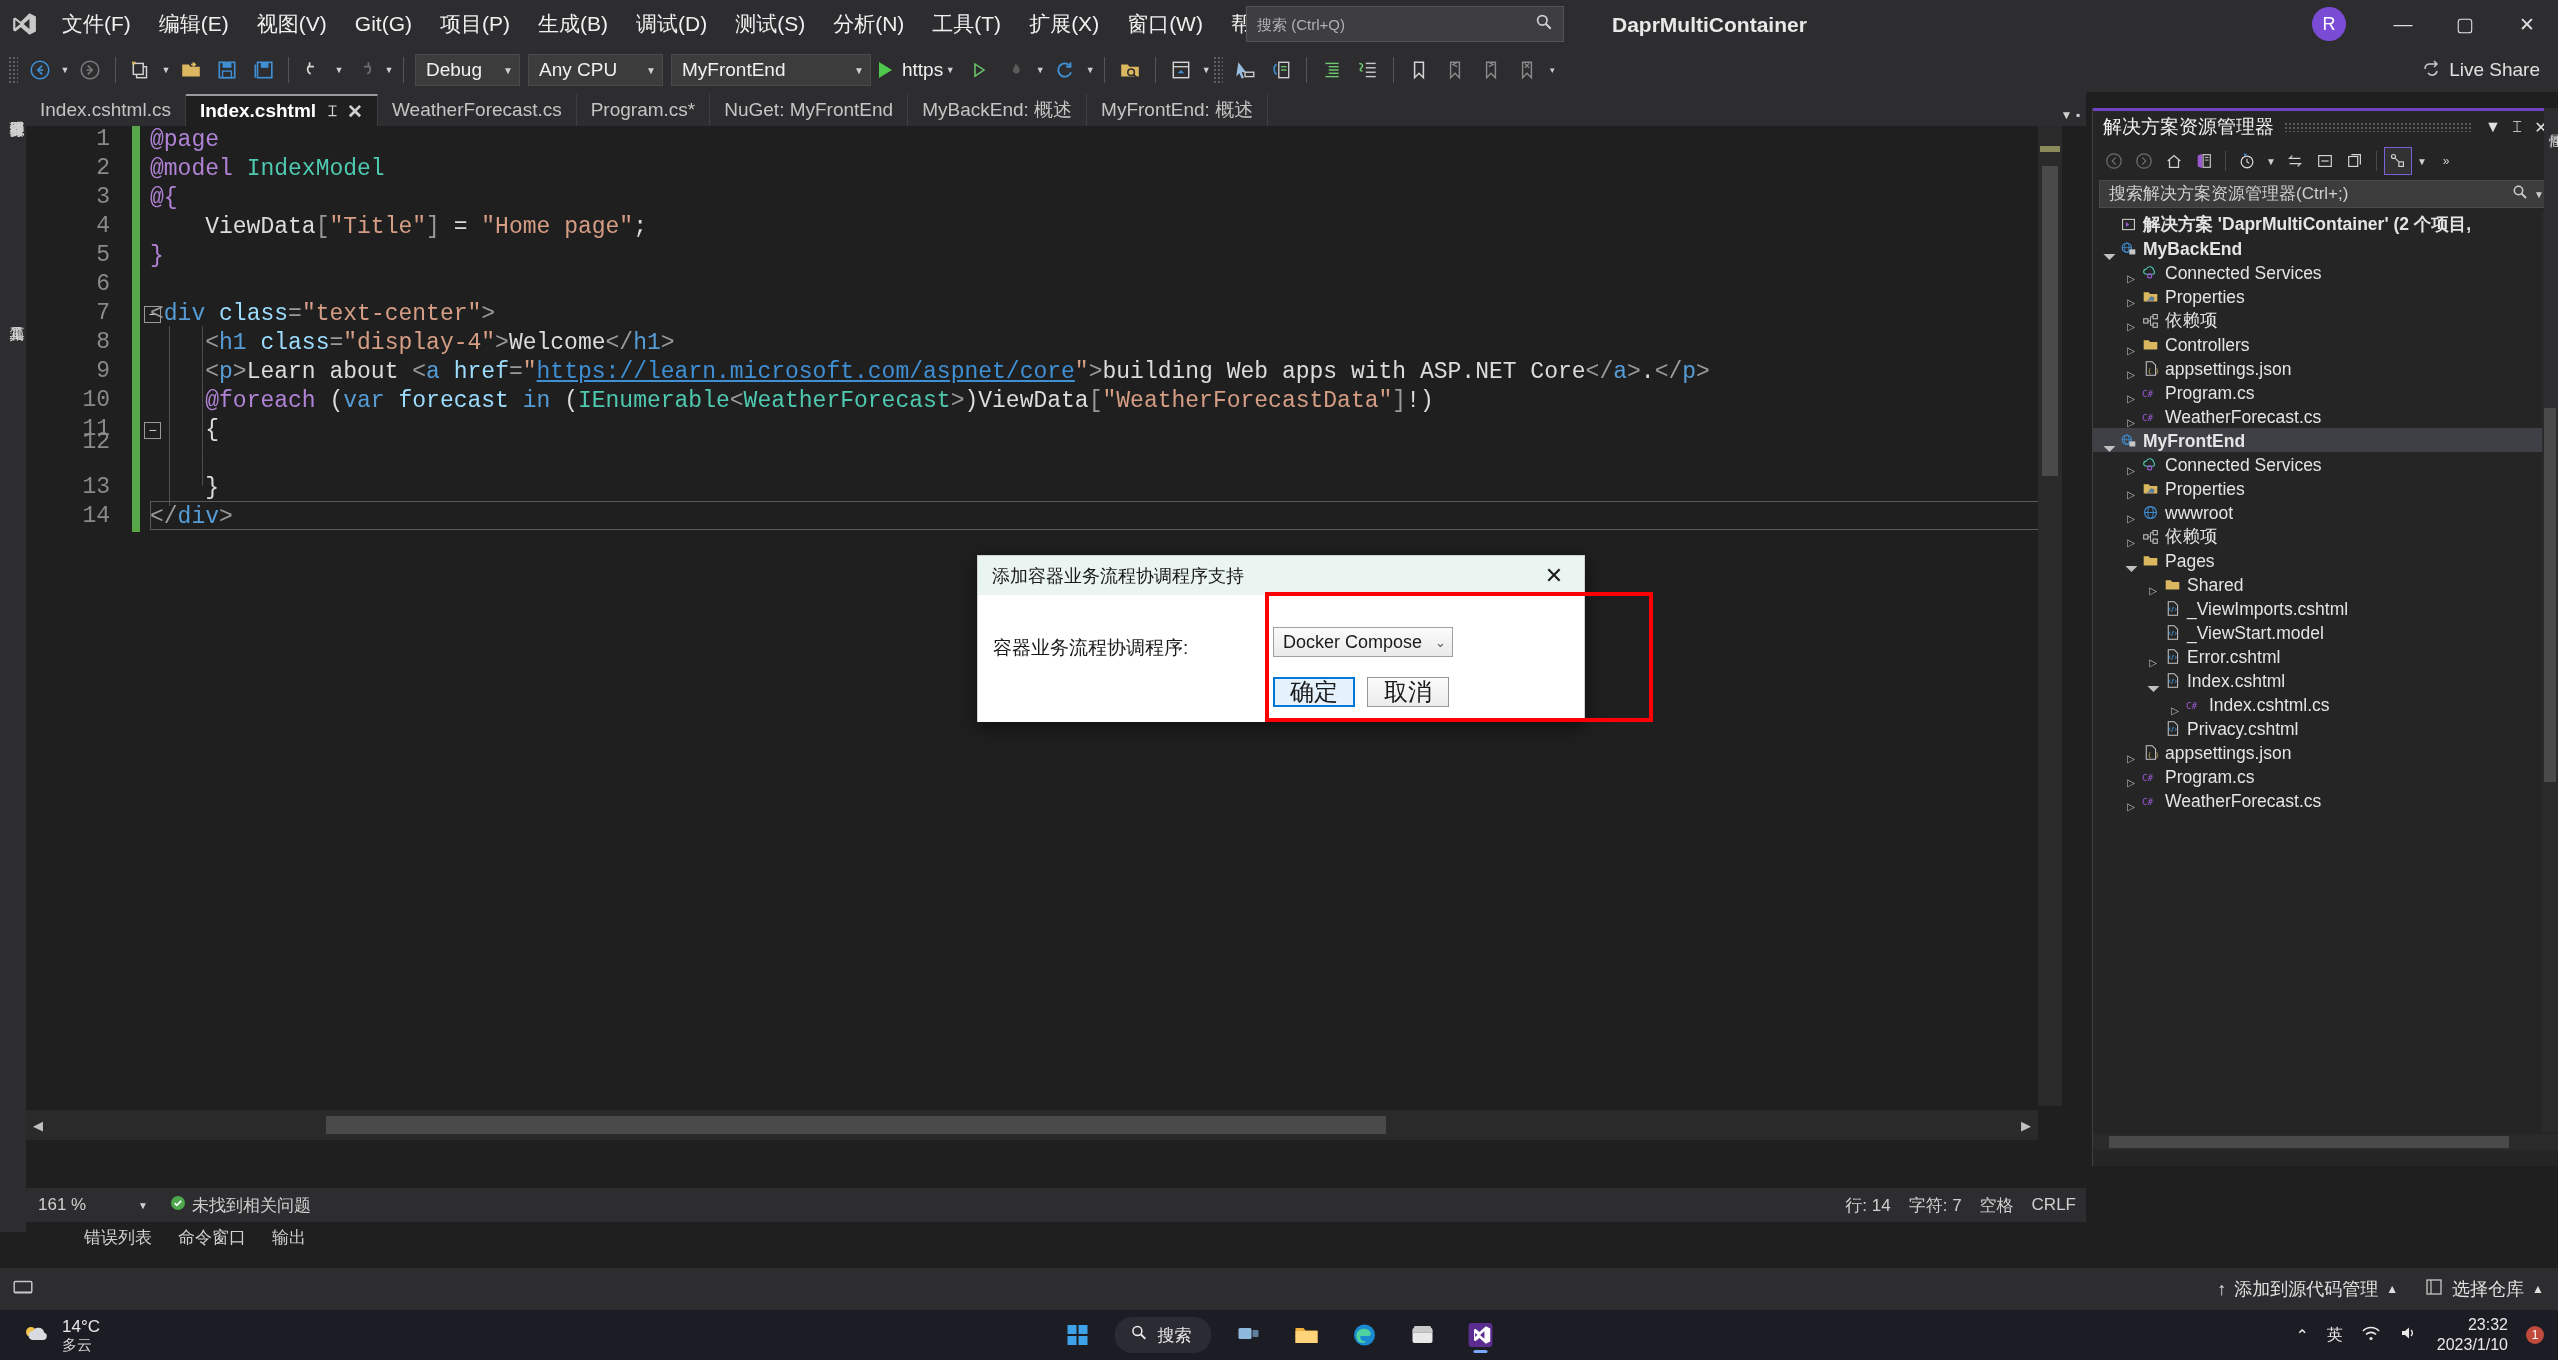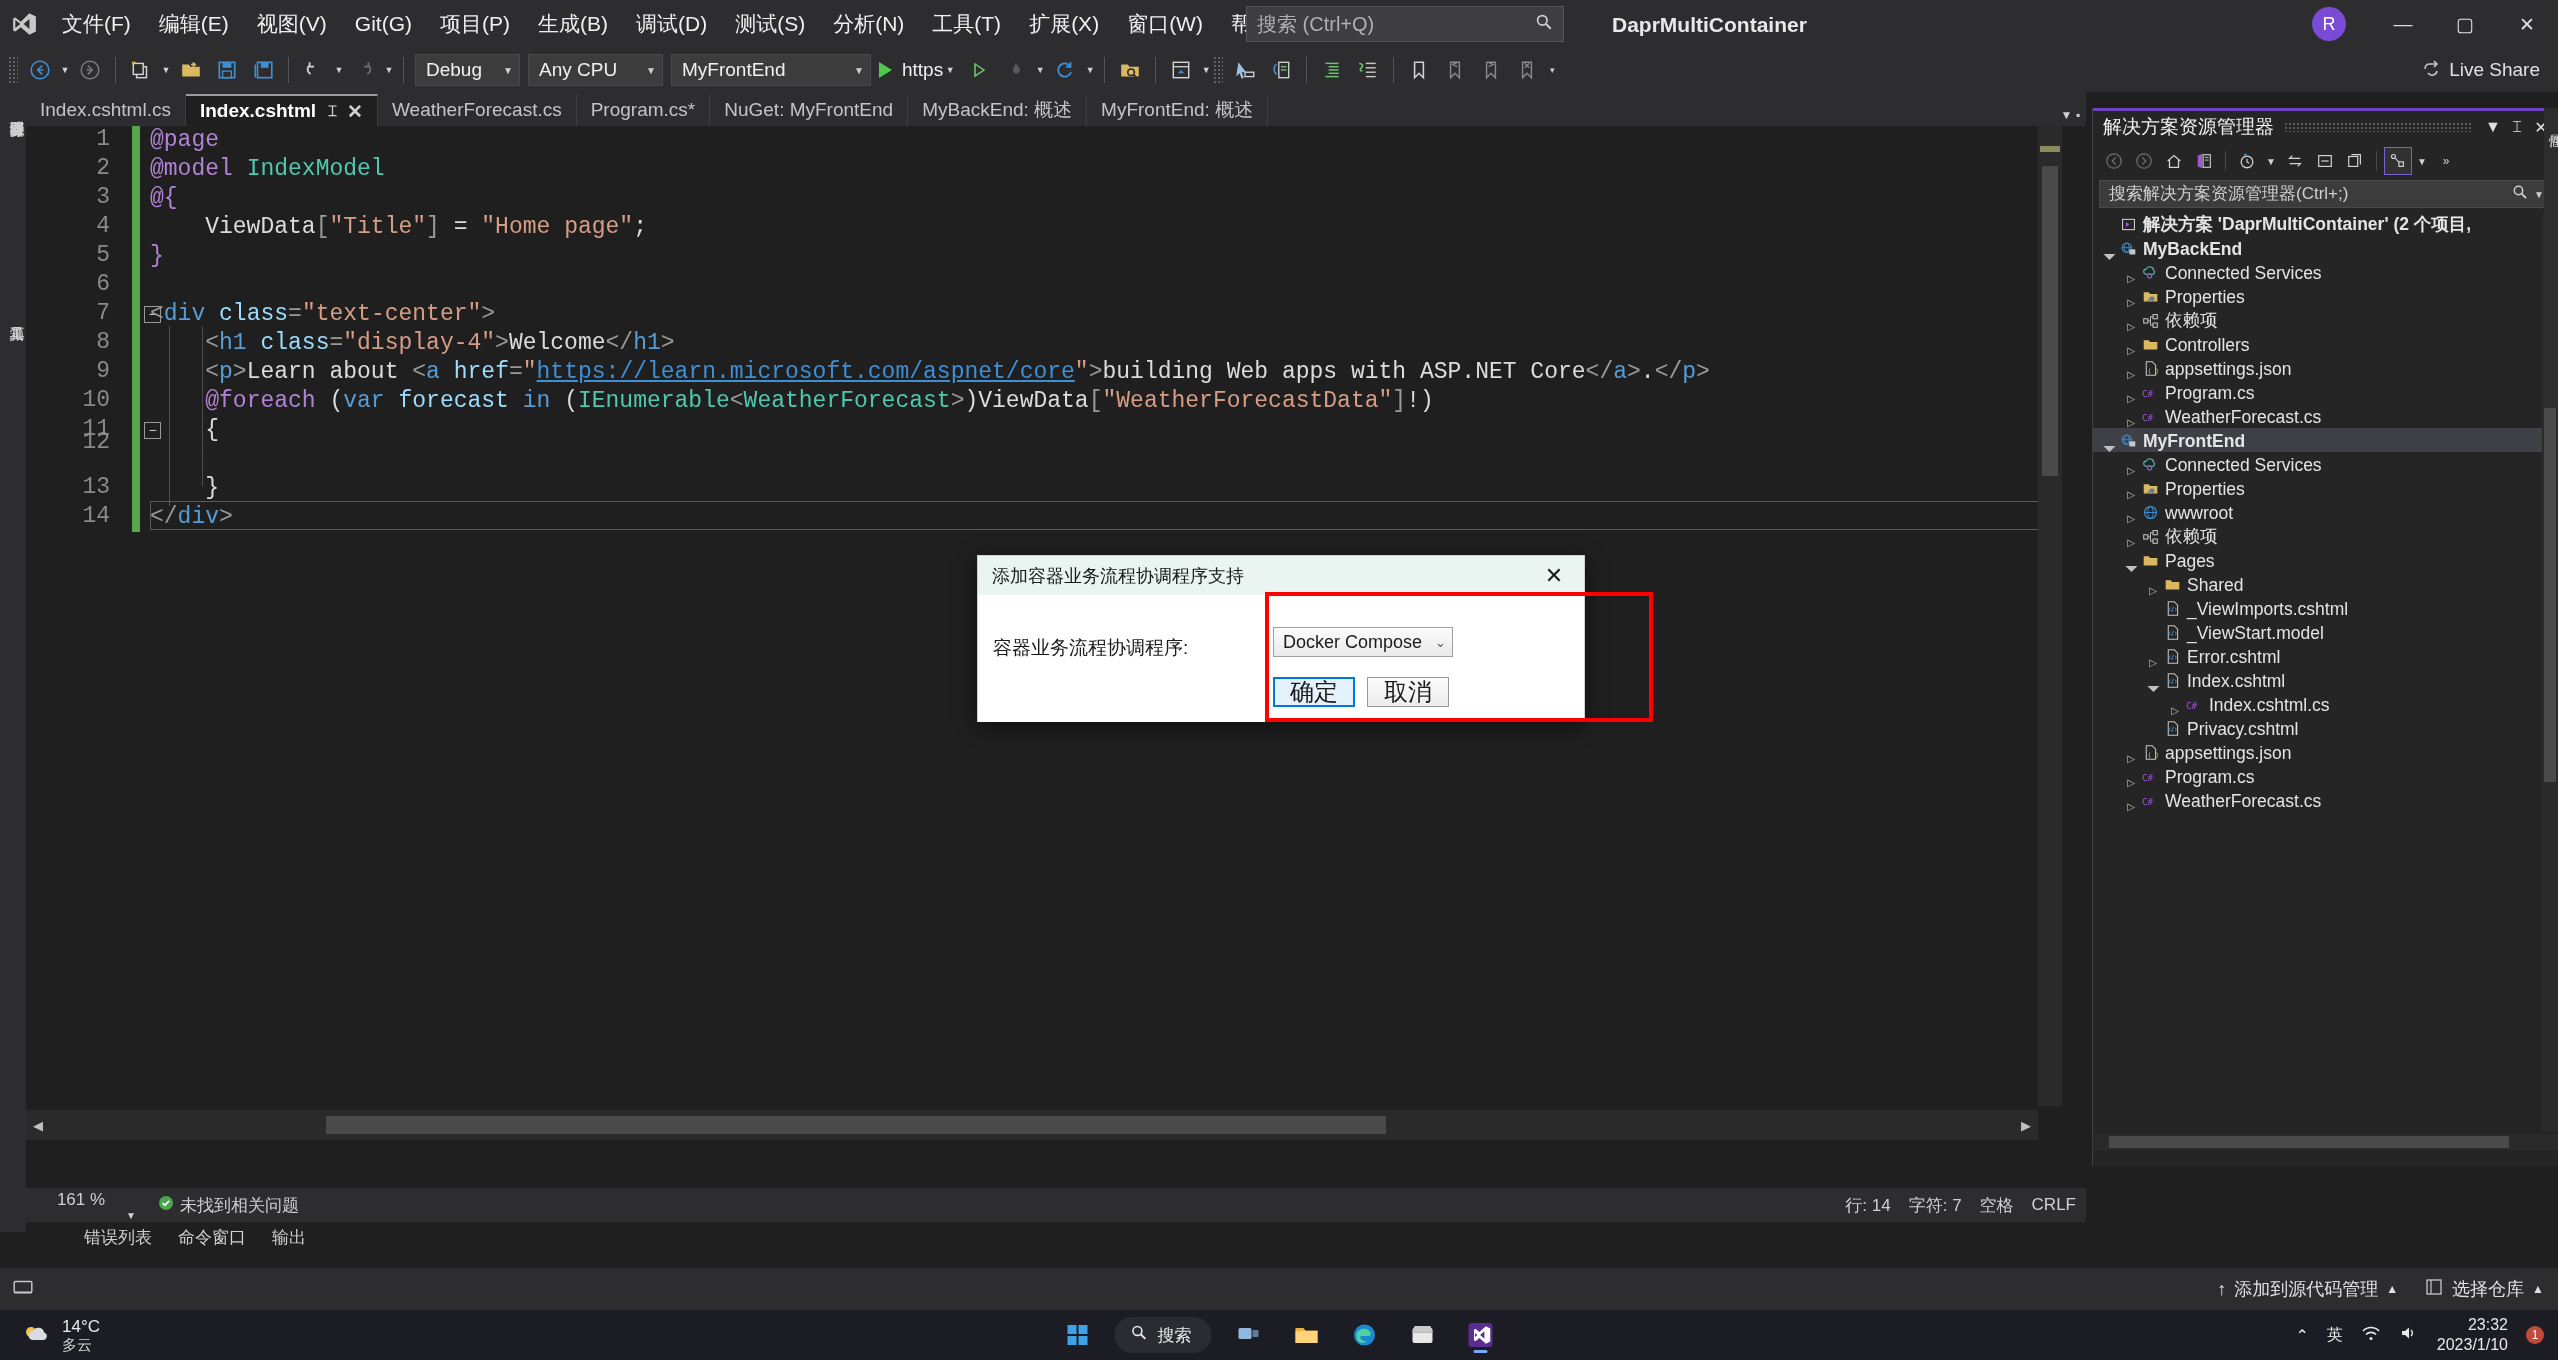--- a/index.html
+++ b/index.html
@@ -22,21 +22,21 @@
     color: #f0f0f0; font-size: 21px; padding: 0 14px; line-height: 48px;
     white-space: nowrap; cursor: default;
   }
   .search-box {
     position: absolute; left: 1246px; top: 6px; width: 318px; height: 36px;
     background: #3e3e42; border: 1px solid #555; display: flex; align-items: center;
     padding: 0 10px;
   }
   .search-box input {
     flex: 1; background: transparent; border: none; outline: none;
-    color: #5eead4; font-size: 20px; font-family: "Liberation Sans", sans-serif;
+    color: #5eead4; font-size: 15px; font-family: "Liberation Sans", sans-serif;
   }
   .search-box input::placeholder { color: #b0b0b0; }
   .proj-title {
     position: absolute; left: 1612px; top: 13px;
     color: #e8e8e8; font-size: 21px; font-weight: bold;
   }
   .win-controls { position: absolute; right: 0; top: 0; height: 48px; display: flex; align-items: center; }
   .avatar-btn {
     width: 34px; height: 34px; border-radius: 17px; background: #7a4bd4; color: #fff;
     display: flex; align-items: center; justify-content: center; font-size: 18px; margin-right: 26px;
@@ -190,21 +190,21 @@
   .se-hthumb { position:absolute; left:16px; height:12px; top:2px; background:#4a4a4a; }
 
   
   .rtabs { position:absolute; right:0; top:108px; width:14px; height:300px; background:#2d2d30; }
 
   
   .editor-status {
     position:absolute; left:26px; top: 1188px; width: 2060px; height: 34px; background:#2d2d30;
     display:flex; align-items:center; color:#d0d0d0; font-size:17px;
   }
-  .zoom-combo { display:flex; align-items:center; margin-left:0; width:110px;flex-direction:column; }
+  .zoom-combo { display:flex; align-items:center; margin-left:12px; width:110px; }
   .issue { display:flex; align-items:center; gap:6px; margin-left:22px; }
   .st-right { position:absolute; right:10px; display:flex; align-items:center; gap:18px; }
   .bottom-tabs {
     position:absolute; left:26px; top:1222px; width:1200px; height:30px; display:flex; align-items:center;
     color:#d0d0d0; font-size:17px; gap:26px; padding-left:58px;
   }
   .se-bottom-tabs {
     position:absolute; left:2092px; top:1172px; width:466px; height:34px; display:flex; align-items:center;
     color:#d0d0d0; font-size:17px; gap:14px; padding-left:8px;
   }

